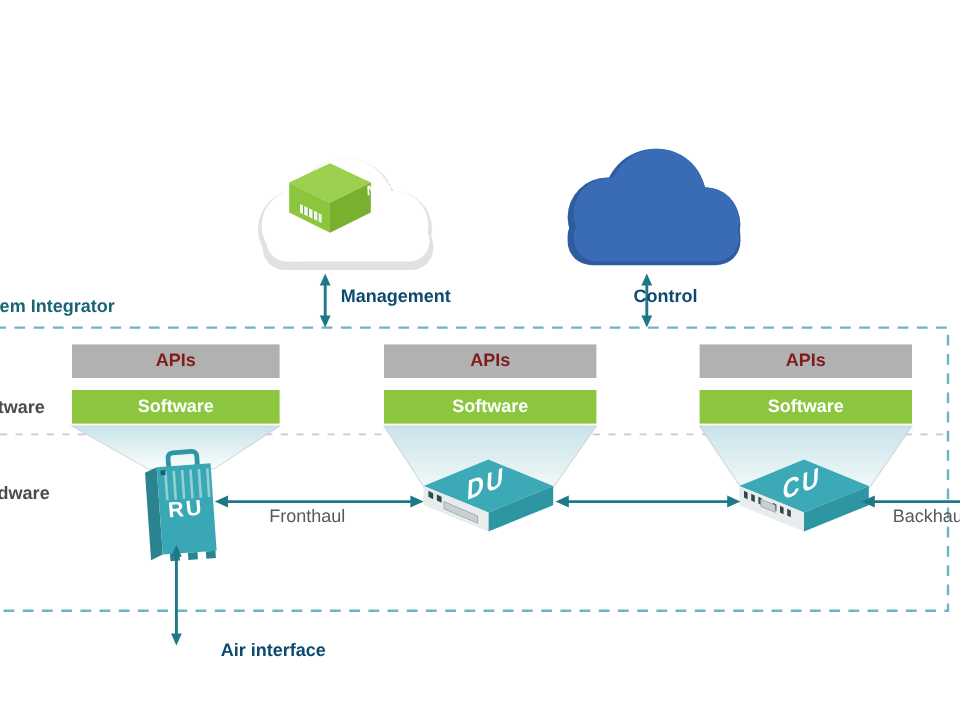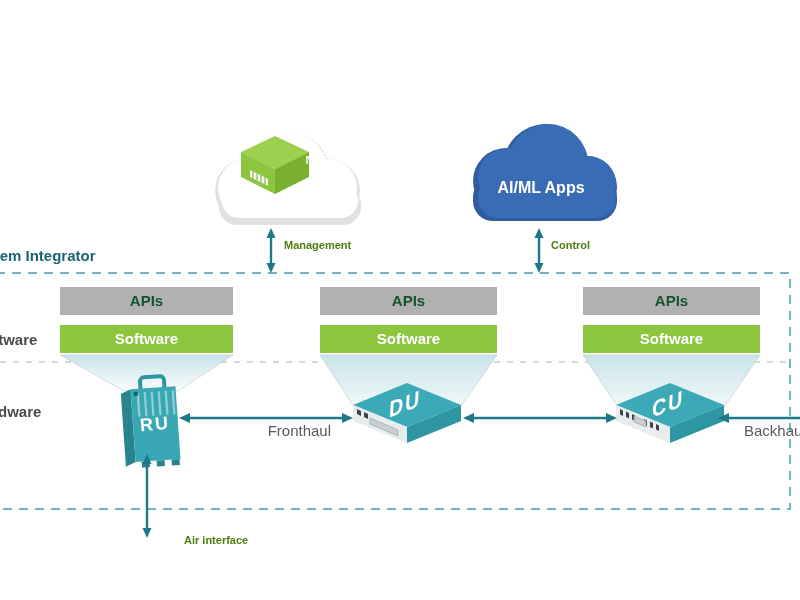--- a/index.html
+++ b/index.html
@@ -7,33 +7,33 @@
           font-family:"Liberation Sans",sans-serif;}
   .abs{position:absolute;}
   svg.art{position:absolute;left:0;top:0;}
   .title{left:0;top:48px;width:756px;text-align:center;font-size:27px;font-weight:bold;
          letter-spacing:.5px;color:#2FA6B4;}
   .cloud-label{font-size:16px;font-weight:bold;text-align:center;width:120px;}
   .oam-label{left:220px;top:193px;color:#4E4F52;}
   .aiml-label{left:481px;top:179px;color:#ffffff;}
   .nms-label{left:258px;top:150px;color:#ffffff;font-size:11px;font-weight:bold;
              transform:rotate(-18deg) skewX(-15deg);letter-spacing:.5px;}
-  .teal-label{font-size:11px;font-weight:bold;color:#4d7c0f;}
+  .teal-label{font-size:15px;font-weight:bold;color:#0c4a6e;}
   .mgmt{left:284px;top:239px;}
-  .ctrl{left:551px;top:239px;}
+  .ctrl{left:528px;top:239px;}
   .air{left:160px;top:534px;margin-left:24px;}
   .integrator{left:-32px;top:247px;font-size:15px;font-weight:bold;color:#1A6474;white-space:nowrap;}
   .layer-label{font-size:15px;font-weight:bold;color:#4A4B4D;white-space:nowrap;}
   .layer-sw{left:-26px;top:331px;}
   .layer-hw{left:-27px;top:403px;}
   .bar{height:28px;line-height:28px;text-align:center;font-size:15px;font-weight:bold;}
-  .bar-apis{top:287px;background:#B1B1B1;color:#14532d;}
+  .bar-apis{top:287px;background:#B1B1B1;color:#7f1d1d;}
   .bar-sw{top:325px;background:#8CC63F;color:#ffffff;}
   .col1{left:60px;width:173px;} .col2{left:320px;width:177px;} .col3{left:583px;width:177px;}
-  .haul{font-size:15px;color:#58595B;text-align:right;width:150px;}
+  .haul{font-size:15px;color:#58595B;text-align:center;width:150px;}
   .fronthaul{left:181px;top:422px;}
   .midhaul{left:461px;top:422px;}
   .backhaul{left:744px;top:422px;width:90px;text-align:left;}
   .dev-label{color:#ffffff;font-weight:bold;letter-spacing:2px;}
   .ru-label{left:140px;top:414px;font-size:18px;transform:rotate(-5deg);}
   .du-label{left:388px;top:392px;font-size:21px;transform:rotate(-21deg) skewX(-24deg);}
   .cu-label{left:651px;top:392px;font-size:21px;transform:rotate(-21deg) skewX(-24deg);}
 </style>
 </head>
 <body>
@@ -173,21 +173,20 @@
 
     <g stroke="#1E7888" fill="#1E7888">
       <line x1="147" y1="462" x2="147" y2="530" stroke-width="2.4"></line>
       <polygon points="147,454 142.5,464 151.5,464" stroke="none"></polygon>
       <polygon points="147,538 142.5,528 151.5,528" stroke="none"></polygon>
     </g>
   </svg>
 
 
   <div class="abs cloud-label nms-label">NMS</div>
-  <div class="abs cloud-label aiml-label">AI/ML Apps</div>
 
   <div class="abs teal-label mgmt">Management</div>
   <div class="abs teal-label ctrl">Control</div>
 
   <div class="abs integrator">System Integrator</div>
   <div class="abs layer-label layer-sw">Software</div>
   <div class="abs layer-label layer-hw">Hardware</div>
 
   <div class="abs bar bar-apis col1">APIs</div>
   <div class="abs bar bar-sw col1">Software</div>

